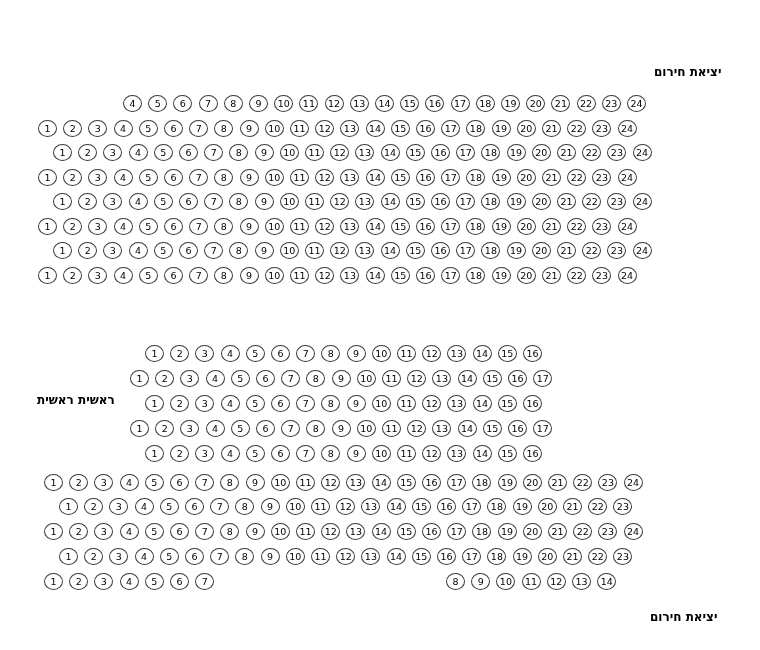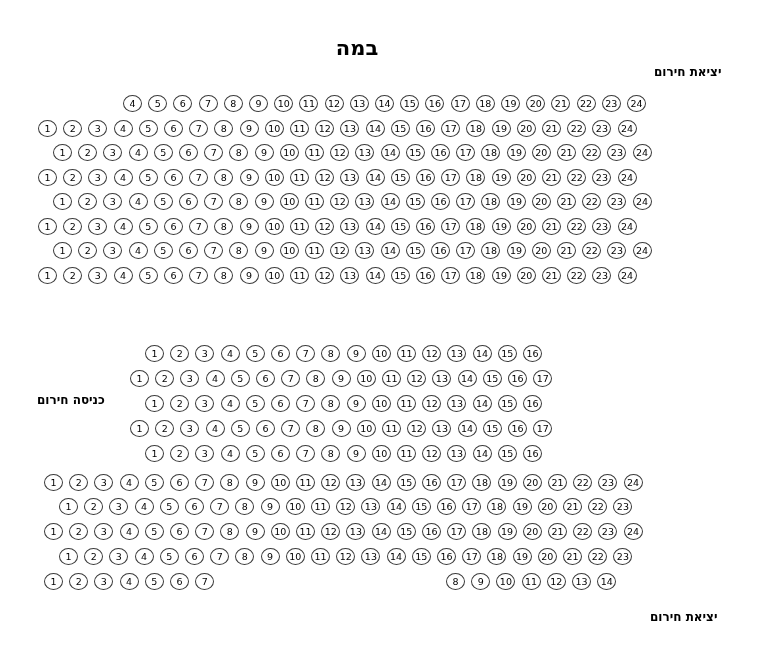--- a/index.html
+++ b/index.html
@@ -45,25 +45,24 @@
     justify-content: center;
     font-size: 9.5px;
     color: #000000;
     cursor: pointer;
   }
 </style>
 </head>
 <body>
 
 <div class="canvas">
-  <div class="title" dir="rtl">במה</div>
 
   <div class="label exit-top" dir="rtl">יציאת חירום</div>
 
-  <div class="label entrance" dir="rtl">כניסה חירום</div>
+  <div class="label entrance" dir="rtl">ראשית ראשית</div>
 
   <div class="label exit-bottom" dir="rtl">יציאת חירום</div>
 
   <div id="seatmap">
       <div class="seat" style="left: 123px; top: 95px; border-color: rgb(58, 58, 58); color: rgb(0, 0, 0); background: rgb(255, 255, 255);">4</div>
       <div class="seat" style="left: 148.2px; top: 95px; border-color: rgb(58, 58, 58); color: rgb(0, 0, 0); background: rgb(255, 255, 255);">5</div>
       <div class="seat" style="left: 173.4px; top: 95px; border-color: rgb(58, 58, 58); color: rgb(0, 0, 0); background: rgb(255, 255, 255);">6</div>
       <div class="seat" style="left: 198.6px; top: 95px; border-color: rgb(58, 58, 58); color: rgb(0, 0, 0); background: rgb(255, 255, 255);">7</div>
       <div class="seat" style="left: 223.8px; top: 95px; border-color: rgb(58, 58, 58); color: rgb(0, 0, 0); background: rgb(255, 255, 255);">8</div>
       <div class="seat" style="left: 249px; top: 95px; border-color: rgb(58, 58, 58); color: rgb(0, 0, 0); background: rgb(255, 255, 255);">9</div>

